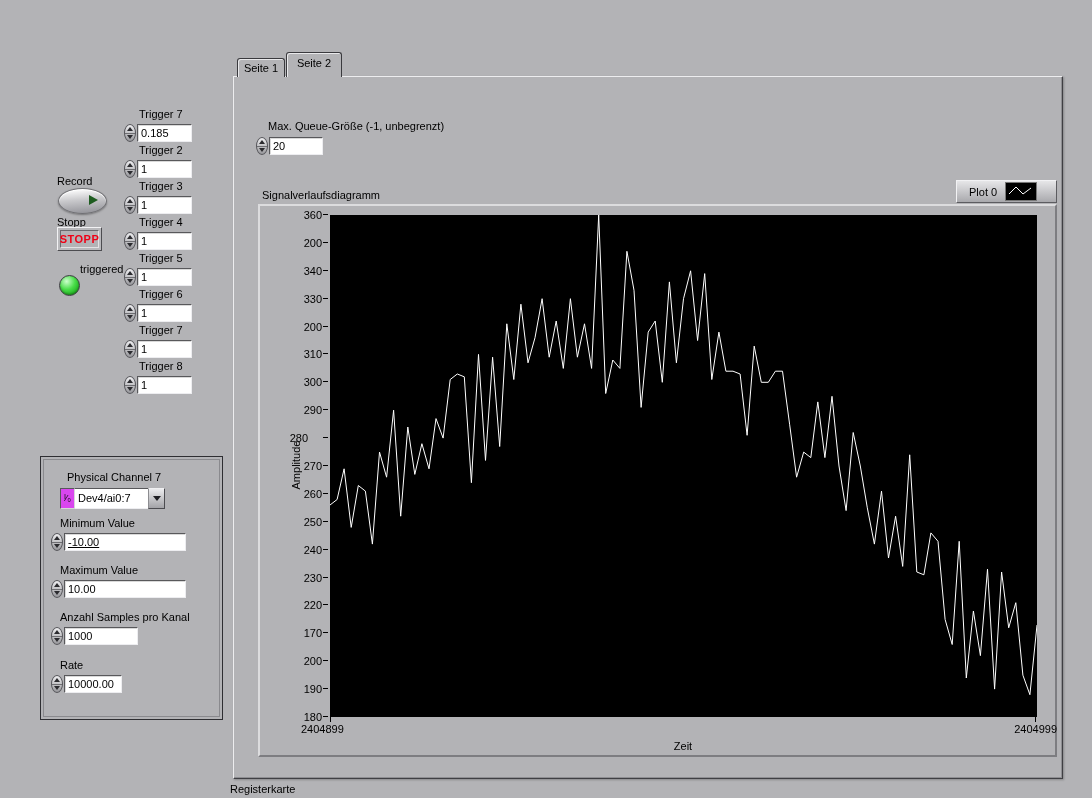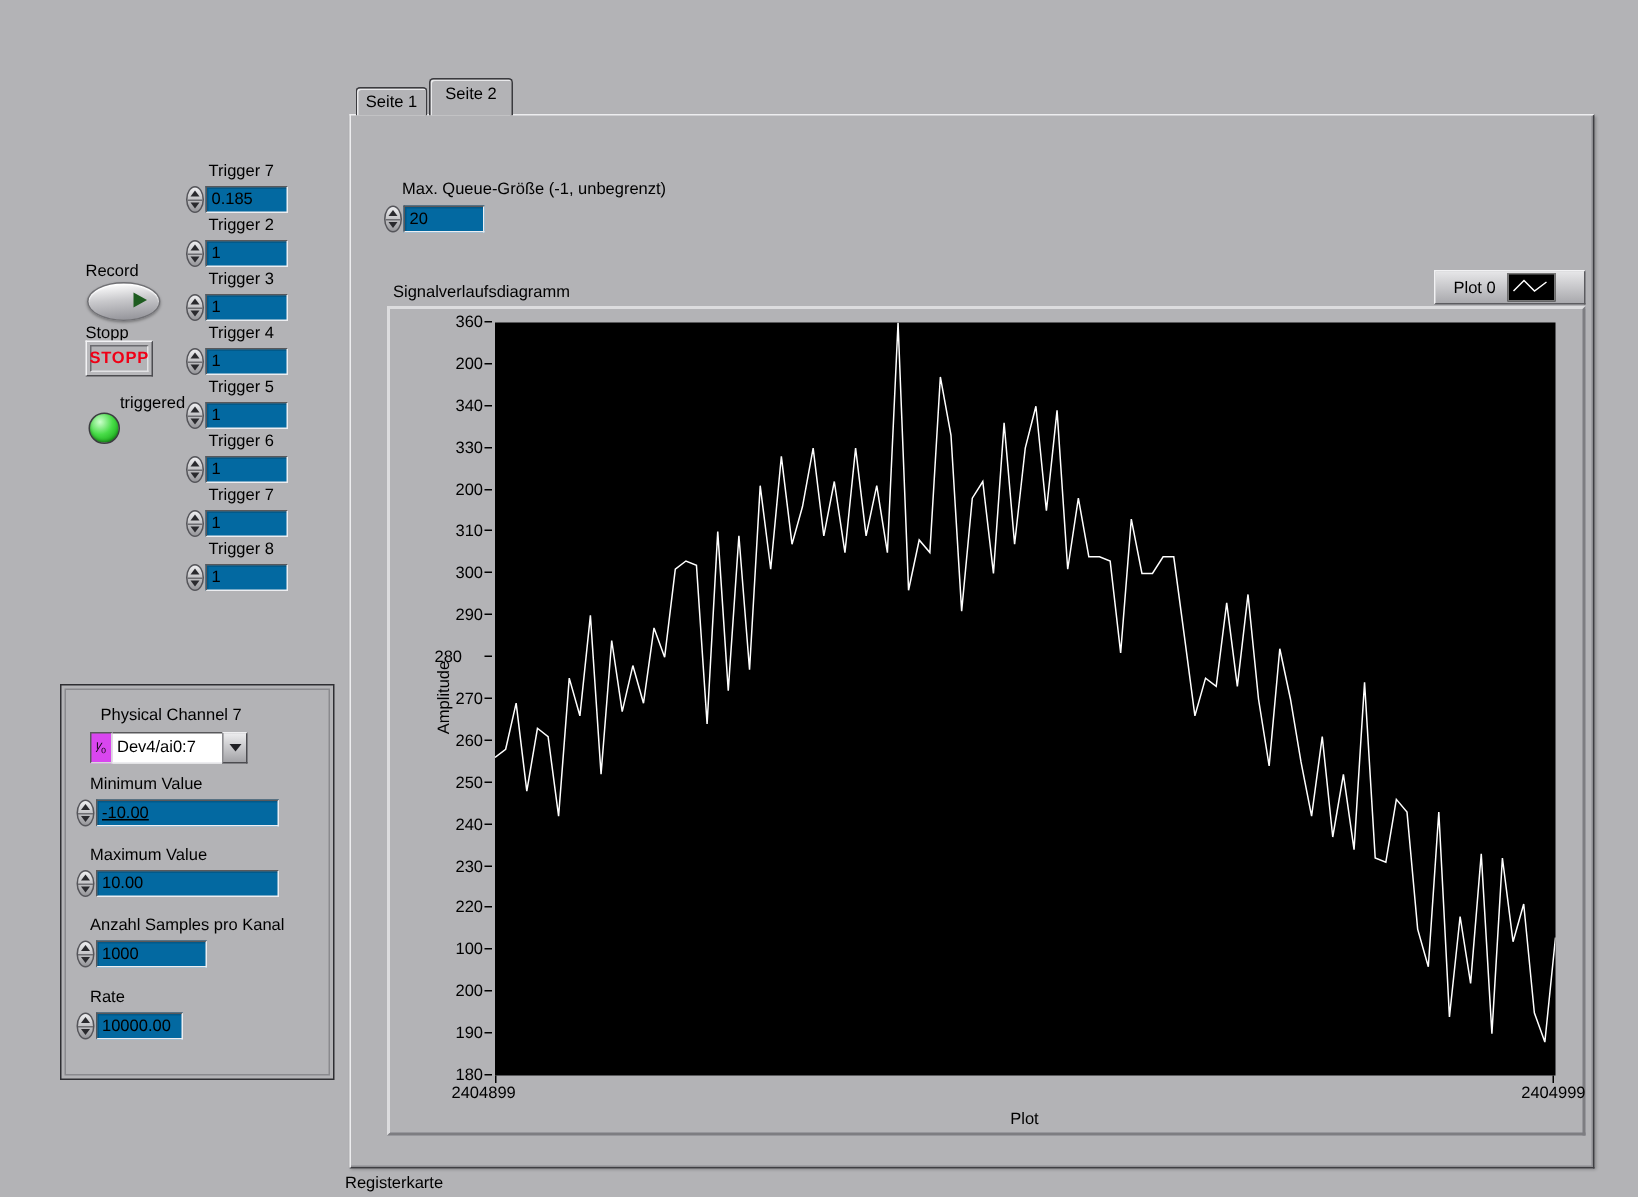--- a/index.html
+++ b/index.html
@@ -4,21 +4,21 @@
 <style>
   html,body{margin:0;padding:0;}
   #app{
     position:relative;width:1092px;height:798px;overflow:hidden;
     background:#b3b3b6;
     font-family:"Liberation Sans",sans-serif;font-size:11px;color:#000;
   }
   .lbl{position:absolute;white-space:nowrap;line-height:12px;}
   
   .lvfield{
-    position:absolute;background:#0369a1;
+    position:absolute;background:#ffffff;
     border:1px solid;border-color:#58585b #ededf0 #ededf0 #58585b;
     box-shadow:inset 1px 1px 0 rgba(0,0,0,.15);
     padding:1px 3px 0 3px;overflow:hidden;white-space:nowrap;line-height:14px;
   }
   
   .spin{
     position:absolute;width:12px;height:18px;
     background:linear-gradient(#efeff1,#97979b);
     border:1px solid #55555a;border-radius:6px / 9px;
     display:flex;flex-direction:column;box-sizing:border-box;
@@ -237,21 +237,21 @@
 
   <div class="plot">
     <svg width="707" height="502" viewBox="0 0 707 502" style="display:block">
       <polyline id="wave" fill="none" stroke="#ffffff" stroke-width="1" points="0.0,290.0 7.1,284.5 14.1,253.8 21.2,312.4 28.3,270.5 35.4,276.1 42.4,329.1 49.5,237.1 56.6,262.2 63.6,195.2 70.7,301.2 77.8,212.0 84.8,259.4 91.9,228.7 99.0,253.8 106.0,203.6 113.1,223.1 120.2,164.5 127.3,159.0 134.3,161.8 141.4,267.7 148.5,139.4 155.5,245.4 162.6,142.2 169.7,231.5 176.8,108.8 183.8,164.5 190.9,89.2 198.0,147.8 205.0,122.7 212.1,83.7 219.2,142.2 226.2,106.0 233.3,153.4 240.4,83.7 247.4,142.2 254.5,108.8 261.6,153.4 268.7,0.0 275.7,178.5 282.8,145.0 289.9,153.4 296.9,36.3 304.0,75.3 311.1,192.4 318.2,117.1 325.2,106.0 332.3,167.3 339.4,66.9 346.4,147.8 353.5,83.7 360.6,55.8 367.6,125.5 374.7,58.6 381.8,164.5 388.9,117.1 395.9,156.2 403.0,156.2 410.1,159.0 417.1,220.3 424.2,131.1 431.3,167.3 438.3,167.3 445.4,156.2 452.5,156.2 459.6,209.2 466.6,262.2 473.7,237.1 480.8,242.6 487.8,186.9 494.9,242.6 502.0,181.3 509.0,251.0 516.1,295.6 523.2,217.5 530.3,251.0 537.3,292.8 544.4,329.1 551.5,276.1 558.5,343.0 565.6,301.2 572.7,351.4 579.7,239.8 586.8,357.0 593.9,359.8 600.9,317.9 608.0,326.3 615.1,404.4 622.2,429.5 629.2,326.3 636.3,463.0 643.4,396.0 650.4,440.6 657.5,354.2 664.6,474.1 671.6,357.0 678.7,412.8 685.8,387.7 692.9,460.2 699.9,479.7 707.0,410.0"></polyline>
     </svg>
   </div>
 
   <div class="amplitude lbl" style="position:absolute;">Amplitude</div>
   <div class="lbl" style="left:301px;top:723px;">2404899</div>
   <div class="lbl" style="right:35px;top:723px;text-align:right;">2404999</div>
-  <div class="lbl" style="left:653px;top:740px;width:60px;text-align:center;">Plot</div>
+  <div class="lbl" style="left:653px;top:740px;width:60px;text-align:center;">Zeit</div>
 
   <div class="lbl" style="left:230px;top:783px;">Registerkarte</div>
 <div class="ytick-label" style="left: 282px; top: 209px;">360</div>
     <div class="ytick-dash" style="left: 323px; top: 214px;"></div>
     <div class="ytick-label" style="left: 282px; top: 236.889px;">200</div>
     <div class="ytick-dash" style="left: 323px; top: 241.889px;"></div>
     <div class="ytick-label" style="left: 282px; top: 264.778px;">340</div>
     <div class="ytick-dash" style="left: 323px; top: 269.778px;"></div>
     <div class="ytick-label" style="left: 282px; top: 292.667px;">330</div>
     <div class="ytick-dash" style="left: 323px; top: 297.667px;"></div>
@@ -270,21 +270,21 @@
     <div class="ytick-label" style="left: 282px; top: 487.889px;">260</div>
     <div class="ytick-dash" style="left: 323px; top: 492.889px;"></div>
     <div class="ytick-label" style="left: 282px; top: 515.778px;">250</div>
     <div class="ytick-dash" style="left: 323px; top: 520.778px;"></div>
     <div class="ytick-label" style="left: 282px; top: 543.667px;">240</div>
     <div class="ytick-dash" style="left: 323px; top: 548.667px;"></div>
     <div class="ytick-label" style="left: 282px; top: 571.556px;">230</div>
     <div class="ytick-dash" style="left: 323px; top: 576.556px;"></div>
     <div class="ytick-label" style="left: 282px; top: 599.444px;">220</div>
     <div class="ytick-dash" style="left: 323px; top: 604.444px;"></div>
-    <div class="ytick-label" style="left: 282px; top: 627.333px;">100</div>
+    <div class="ytick-label" style="left: 282px; top: 627.333px;">170</div>
     <div class="ytick-dash" style="left: 323px; top: 632.333px;"></div>
     <div class="ytick-label" style="left: 282px; top: 655.222px;">200</div>
     <div class="ytick-dash" style="left: 323px; top: 660.222px;"></div>
     <div class="ytick-label" style="left: 282px; top: 683.111px;">190</div>
     <div class="ytick-dash" style="left: 323px; top: 688.111px;"></div>
     <div class="ytick-label" style="left: 282px; top: 711px;">180</div>
     <div class="ytick-dash" style="left: 323px; top: 716px;"></div>
     <div class="xtick-dash" style="left: 330px; top: 717px;"></div>
     <div class="xtick-dash" style="left: 1035px; top: 717px;"></div>
   </div>

